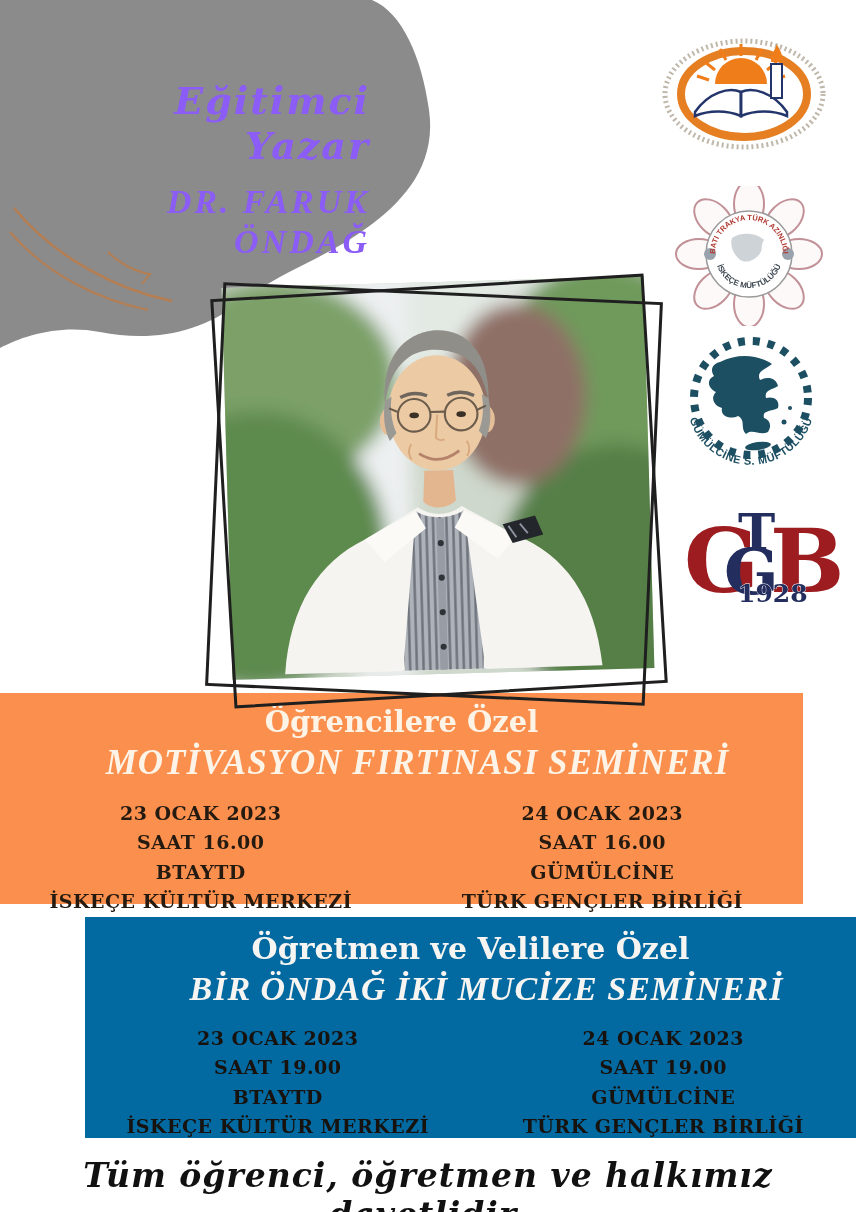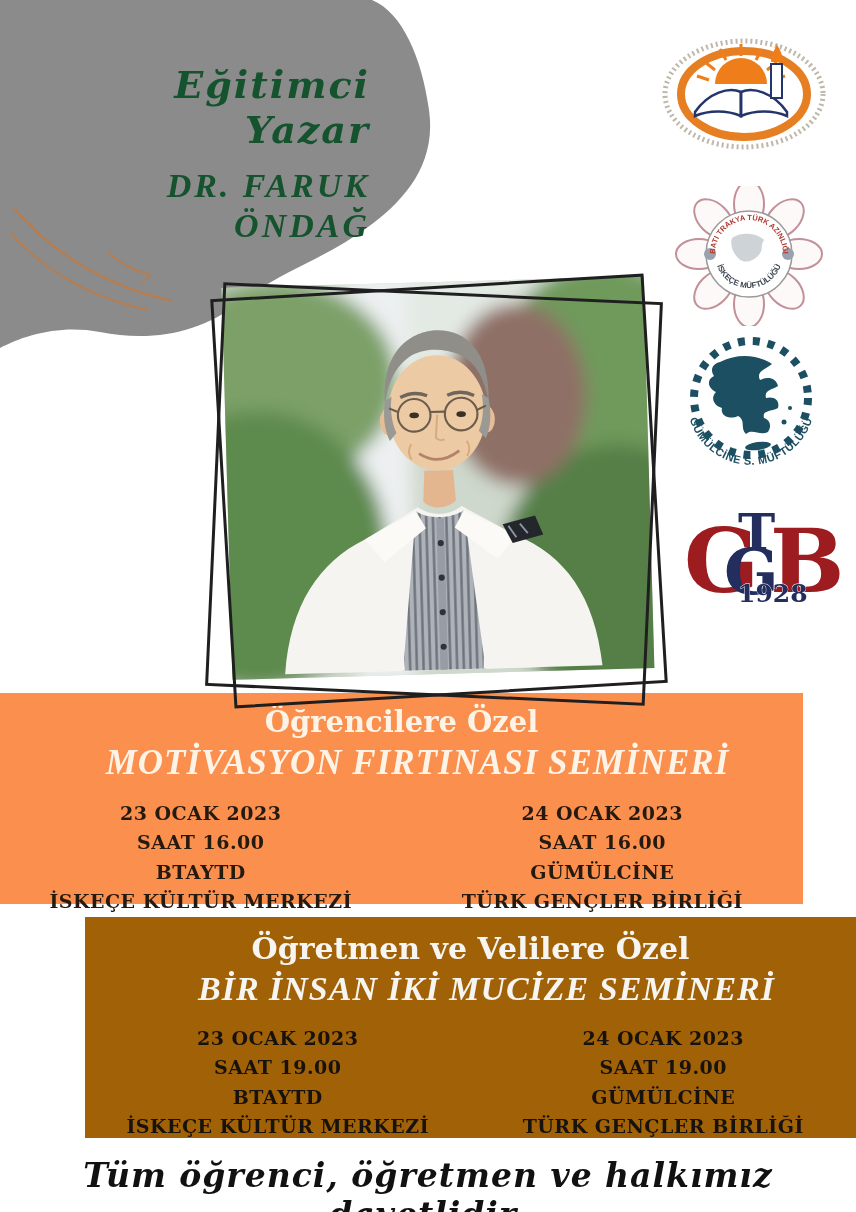--- a/index.html
+++ b/index.html
@@ -2,21 +2,21 @@
 <html><head>
 <meta charset="utf-8">
 <style>
   html,body{margin:0;padding:0;background:#ffffff;}
   #poster{position:relative;width:856px;height:1212px;background:#ffffff;overflow:hidden;
           font-family:"Liberation Serif",serif;}
   .abs{position:absolute;}
 
   
   #blob-svg{left:0;top:0;z-index:1;}
-  #header-text{left:58px;top:62px;width:312px;text-align:right;z-index:2;color:#14532d;}
+  #header-text{left:58px;top:78px;width:312px;text-align:right;z-index:2;color:#8b5cf6;}
   .subtitle{font-family:"DejaVu Serif",serif;font-style:italic;font-weight:bold;
             font-size:38px;letter-spacing:2px;margin-bottom:14px;}
   .speaker-title{font-family:Liberation Serif, serif;font-style:italic;font-weight:bold;
             font-size:34px;letter-spacing:3px;line-height:1.18;}
 
   
   .logo{z-index:2;}
 
   
   .frame{border:3px solid #1f1f1f;background:transparent;z-index:4;}
@@ -31,21 +31,21 @@
   .audience{font-family:"DejaVu Serif",serif;font-weight:bold;
             font-size:29px;margin-top:12px;}
   .seminar-title{font-family:"Liberation Serif",serif;font-style:italic;font-weight:bold;
             font-size:35px;letter-spacing:1px;margin-top:4px;padding-left:32px;}
   .events-row{display:flex;margin-top:16px;justify-content:center;}
   .event-col{flex:1;font-family:"DejaVu Serif",serif;font-weight:bold;font-size:19px;
              line-height:1.55;color:#241A10;letter-spacing:.5px;}
   #orange-band .event-col{color:#241A10;}
 
   
-  #gray-band{left:85px;top:917px;width:771px;height:221px;background:#a16207;z-index:1;
+  #gray-band{left:85px;top:917px;width:771px;height:221px;background:#0369a1;z-index:1;
              text-align:center;color:#F7F5F2;}
   #gray-band .audience{font-size:30px;margin-top:14px;}
   #gray-band .seminar-title{font-size:34px;}
   #gray-band .event-col{color:#17120D;}
 
   
   #footer-line{left:0;top:1156px;width:856px;text-align:center;color:#111111;
         font-family:"DejaVu Serif",serif;font-style:italic;font-weight:bold;
         font-size:33px;letter-spacing:1px;z-index:2;}
 </style>
@@ -244,21 +244,21 @@
         <div>24 OCAK 2023</div>
         <div>SAAT 16.00</div>
         <div>GÜMÜLCİNE</div>
         <div>TÜRK GENÇLER BİRLİĞİ</div>
       </div>
     </div>
   </div>
 
   <div id="gray-band" class="abs">
     <div class="audience">Öğretmen ve Velilere Özel</div>
-    <div class="seminar-title">BİR İNSAN İKİ MUCİZE SEMİNERİ</div>
+    <div class="seminar-title">BİR ÖNDAĞ İKİ MUCİZE SEMİNERİ</div>
     <div class="events-row">
       <div class="event-col">
         <div>23 OCAK 2023</div>
         <div>SAAT 19.00</div>
         <div>BTAYTD</div>
         <div>İSKEÇE KÜLTÜR MERKEZİ</div>
       </div>
       <div class="event-col">
         <div>24 OCAK 2023</div>
         <div>SAAT 19.00</div>

